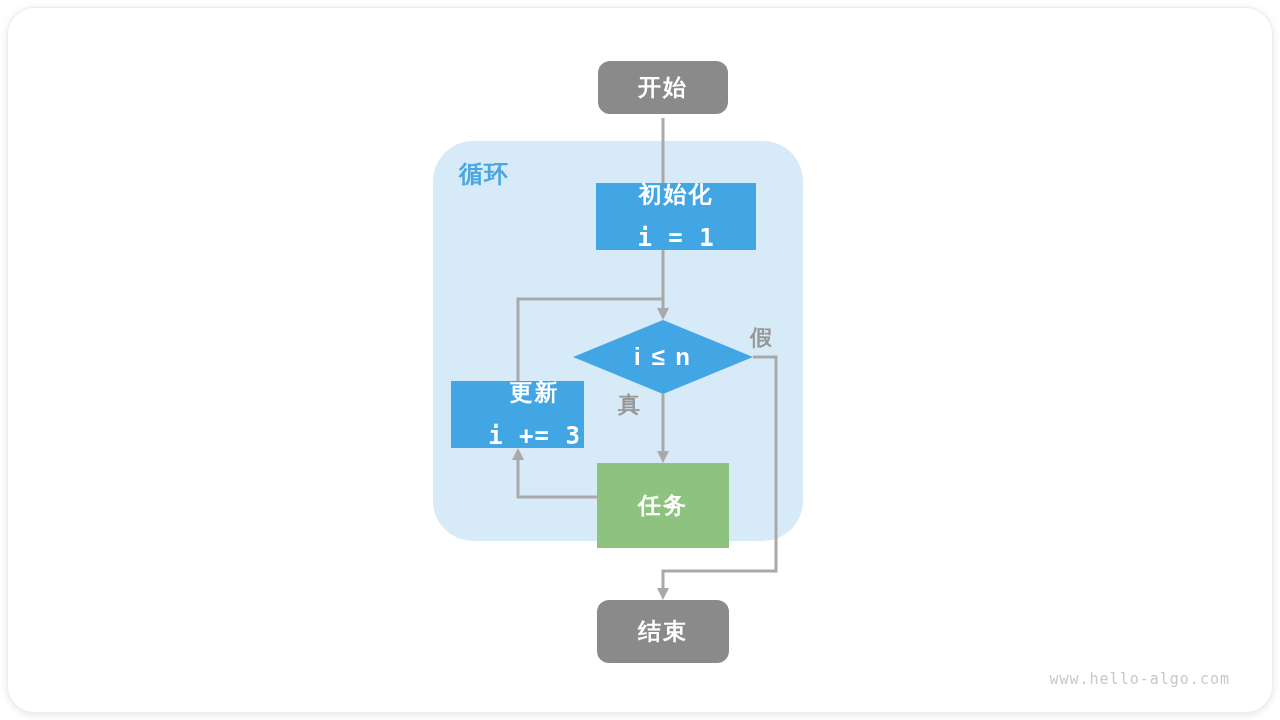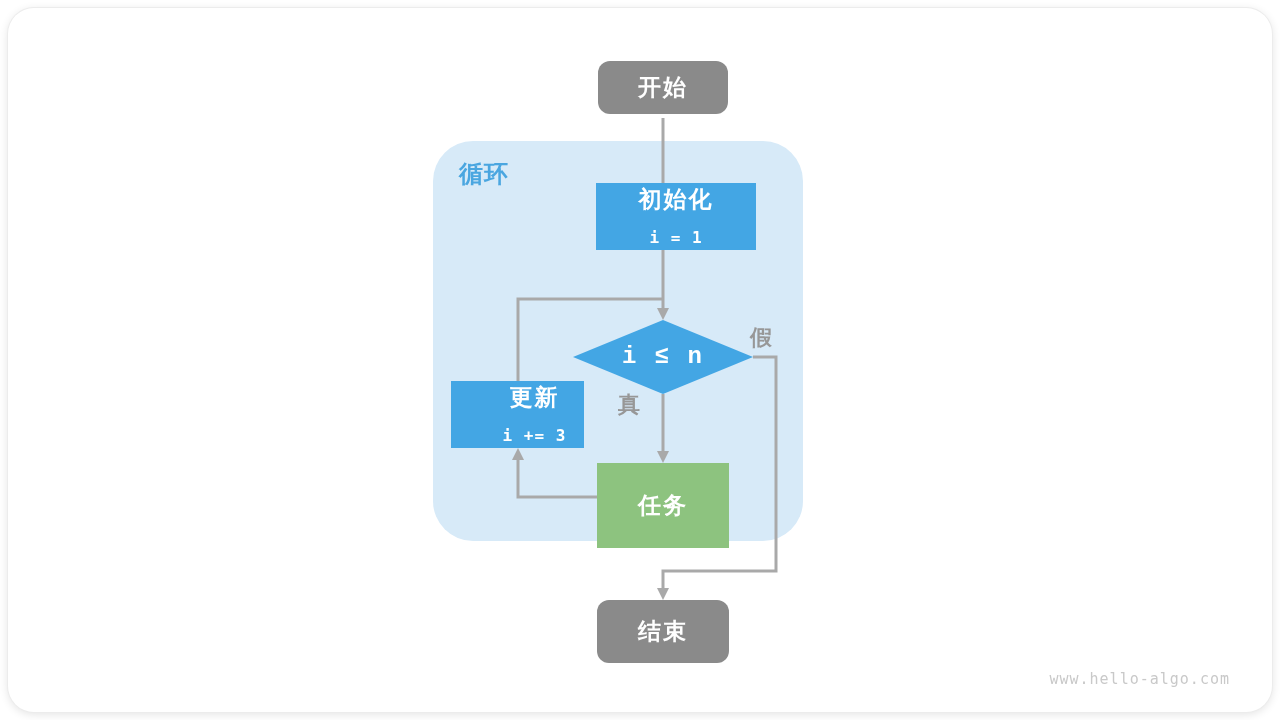--- a/index.html
+++ b/index.html
@@ -69,42 +69,42 @@
     text-align: center;
     line-height: 1.25;
   }
   .node .cn {
     font-size: 23px;
     font-weight: bold;
     letter-spacing: 2px;
   }
   .node .code {
     font-family: "DejaVu Sans Mono", monospace;
-    font-size: 16px;
+    font-size: 24px;
     font-weight: bold;
     letter-spacing: 1px;
     margin-top: 14px;
   }
   .gray  { background: var(--node-gray); border-radius: 12px; }
   .blue  { background: var(--blue); }
   .green { background: var(--green); }
 
   .node-start  { left: 590px; top: 53px;  width: 130px; height: 53px; }
   .node-init   { left: 588px; top: 175px; width: 160px; height: 67px; }
   .node-update { left: 443px; top: 373px; width: 133px; height: 67px; padding-left: 34px; }
   .node-task   { left: 589px; top: 455px; width: 132px; height: 85px; }
   .node-end    { left: 589px; top: 592px; width: 132px; height: 63px; }
 
   .diamond {
     left: 565px; top: 312px;
     width: 180px; height: 74px;
     clip-path: polygon(50% 0, 100% 50%, 50% 100%, 0 50%);
   }
   .diamond .cond {
-    font-family: Liberation Mono, monospace;
+    font-family: Liberation Sans, sans-serif;
     font-size: 24px;
     font-weight: bold;
     letter-spacing: 2px;
     text-align: center;
   }
   .edge-label {
     position: absolute;
     font-size: 22px;
     font-weight: bold;
     color: var(--label-gray);

